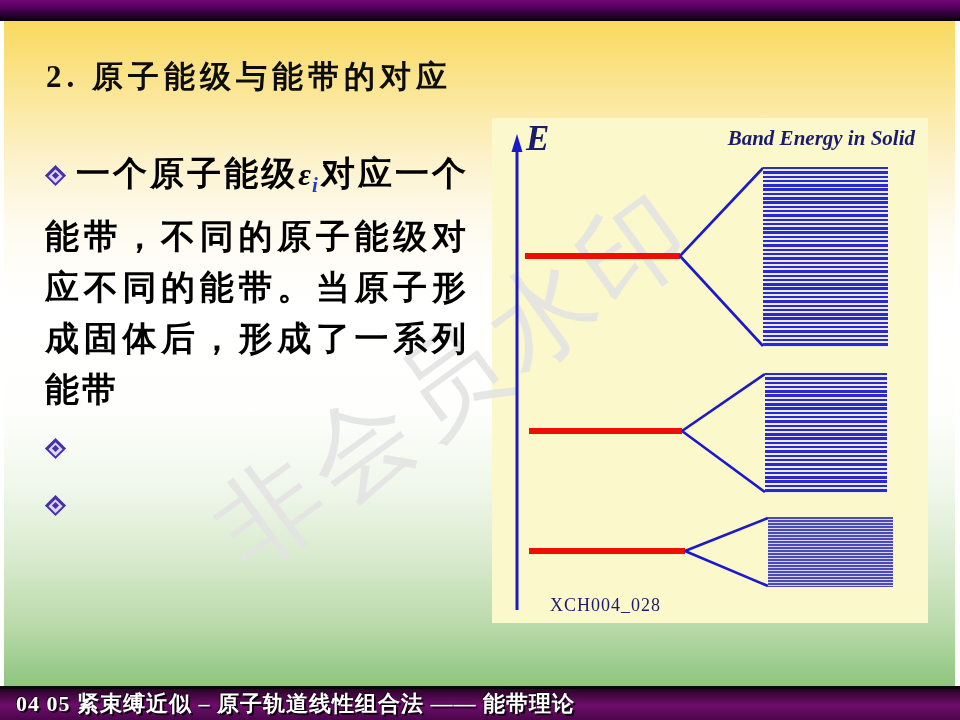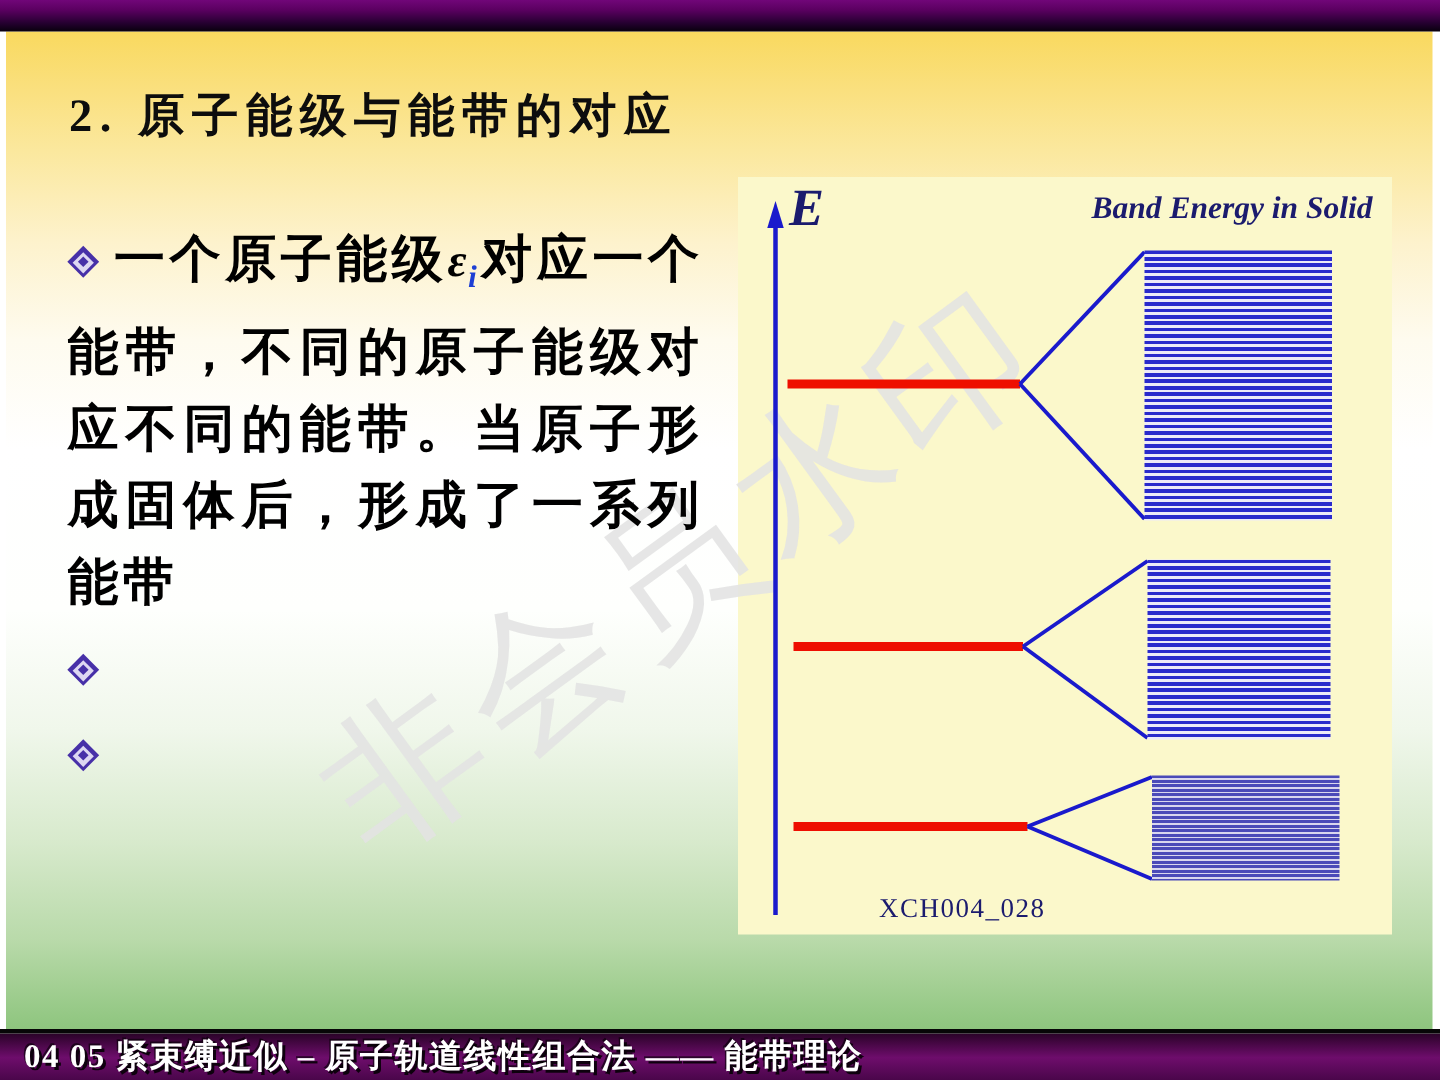--- a/index.html
+++ b/index.html
@@ -87,21 +87,21 @@
   .band-label{
     position:absolute; right:13px; top:8px; font-size:21px; font-style:italic;
     font-weight:bold; color:#1B1B6E; white-space:nowrap;
   }
   .atom-label{
     position:absolute; left:31px; top:93px; font-size:22px; font-style:italic;
     font-weight:bold; color:#E01000; white-space:nowrap;
   }
   .figure-id{
     position:absolute; left:58px; top:477px; font-size:18px; color:#1B1B6E;
-    white-space:nowrap; letter-spacing:1px;margin-left:36px;
+    white-space:nowrap; letter-spacing:1px;
   }
 </style>
 </head>
 <body>
 
 <div class="slide">
 
   <div class="bg-gradient"></div>
   <div class="top-bar"></div>
 

